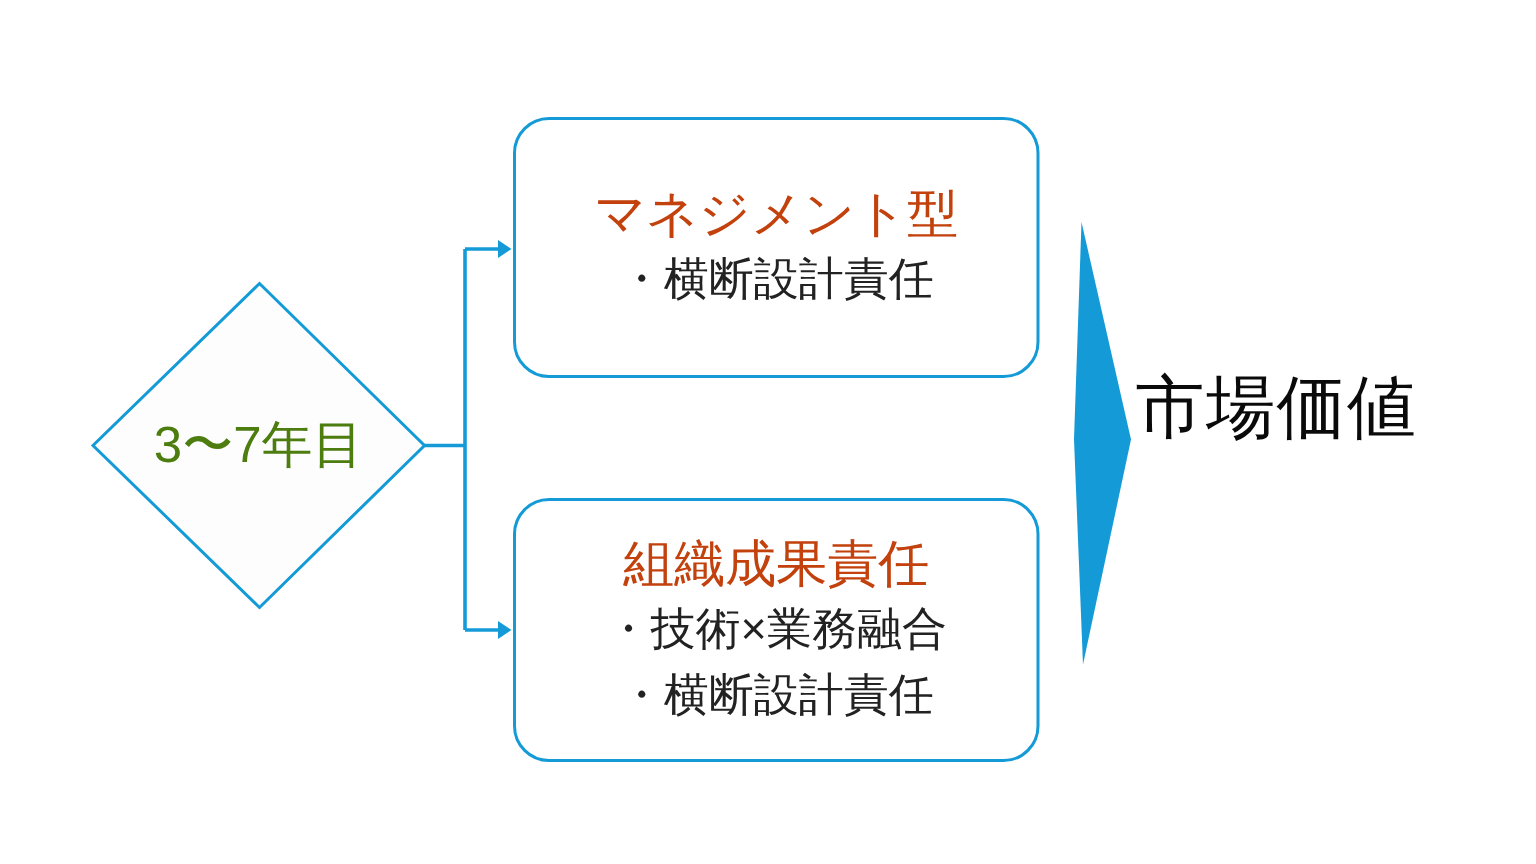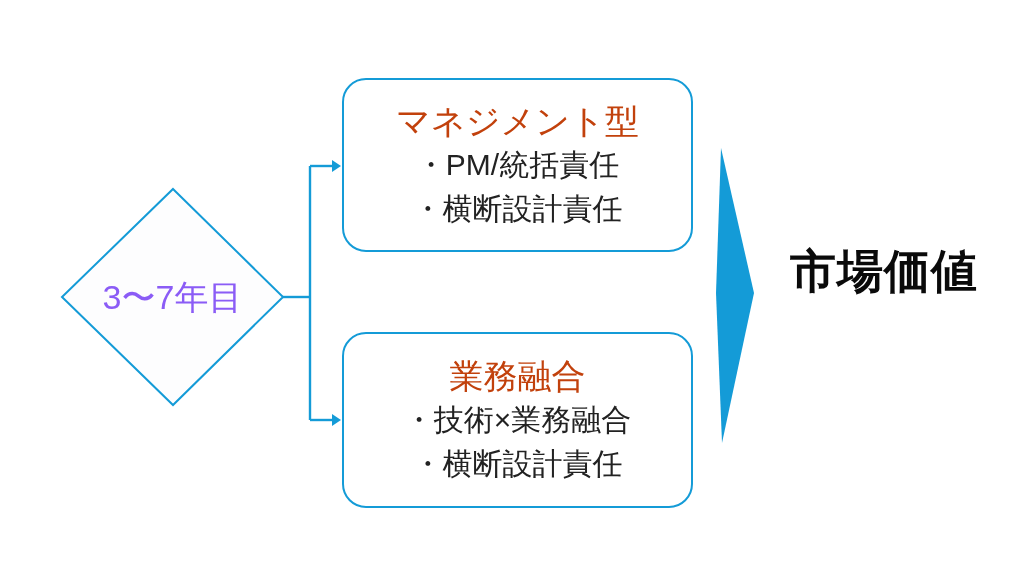--- a/index.html
+++ b/index.html
@@ -18,36 +18,36 @@
     overflow:hidden;
   }
   svg.shapes{position:absolute;left:0;top:0;width:1024px;height:576px;}
   .diamond-shape{fill:#fdfdfe;stroke:var(--accent);stroke-width:2;}
   .connector{stroke:var(--accent);stroke-width:2.4;fill:none;}
   .arrowhead{fill:var(--accent);}
   .big-arrow{fill:var(--accent);}
   .diamond-label{
     position:absolute;left:62px;top:189px;width:221px;height:216px;
     display:flex;flex-direction:column;align-items:center;justify-content:center;
-    font-size:34px;line-height:44px;text-align:center;color:#8b5cf6;
+    font-size:34px;line-height:44px;text-align:center;color:#4d7c0f;
   }
   .branch-box{
     position:absolute;left:342px;width:351px;
     border:2.5px solid var(--accent);border-radius:24px;
     background:#fff;
     display:flex;flex-direction:column;align-items:center;justify-content:center;
     text-align:center;
   }
   .branch-box.top{top:78px;height:174px;}
   .branch-box.bottom{top:332px;height:176px;}
   .branch-title{font-size:34px;font-weight:normal;line-height:44px;color:#c2410c;}
   .branch-bullet{font-size:30px;line-height:44px;color:#222;}
   .result-label{
-    position:absolute;left:777px;top:244px;width:214px;
-    text-align:center;font-size:46px;font-weight:bold;line-height:55px;
+    position:absolute;left:744px;top:244px;width:214px;
+    text-align:center;font-size:46px;font-weight:normal;line-height:55px;
     color:#0a0a0a;letter-spacing:1px;
   }
 </style>
 </head>
 <body>
 
 <svg class="shapes" viewBox="0 0 1024 576">
 
   <polygon class="diamond-shape" points="173,189 283,297 173,405 62,297"></polygon>
 
@@ -60,25 +60,24 @@
 
   <polygon class="big-arrow" points="721,148 754,293 722,443 716,293"></polygon>
 </svg>
 
 <div class="diamond-label">
   <span>3〜7年目</span>
 </div>
 
 <div class="branch-box top">
   <div class="branch-title">マネジメント型</div>
-  <div class="branch-bullet">・PM/統括責任</div>
   <div class="branch-bullet">・横断設計責任</div>
 </div>
 
 <div class="branch-box bottom">
-  <div class="branch-title">業務融合</div>
+  <div class="branch-title">組織成果責任</div>
   <div class="branch-bullet">・技術×業務融合</div>
   <div class="branch-bullet">・横断設計責任</div>
 </div>
 
 <div class="result-label">
   <div>市場価値</div>
 </div>
 
 </body></html>

